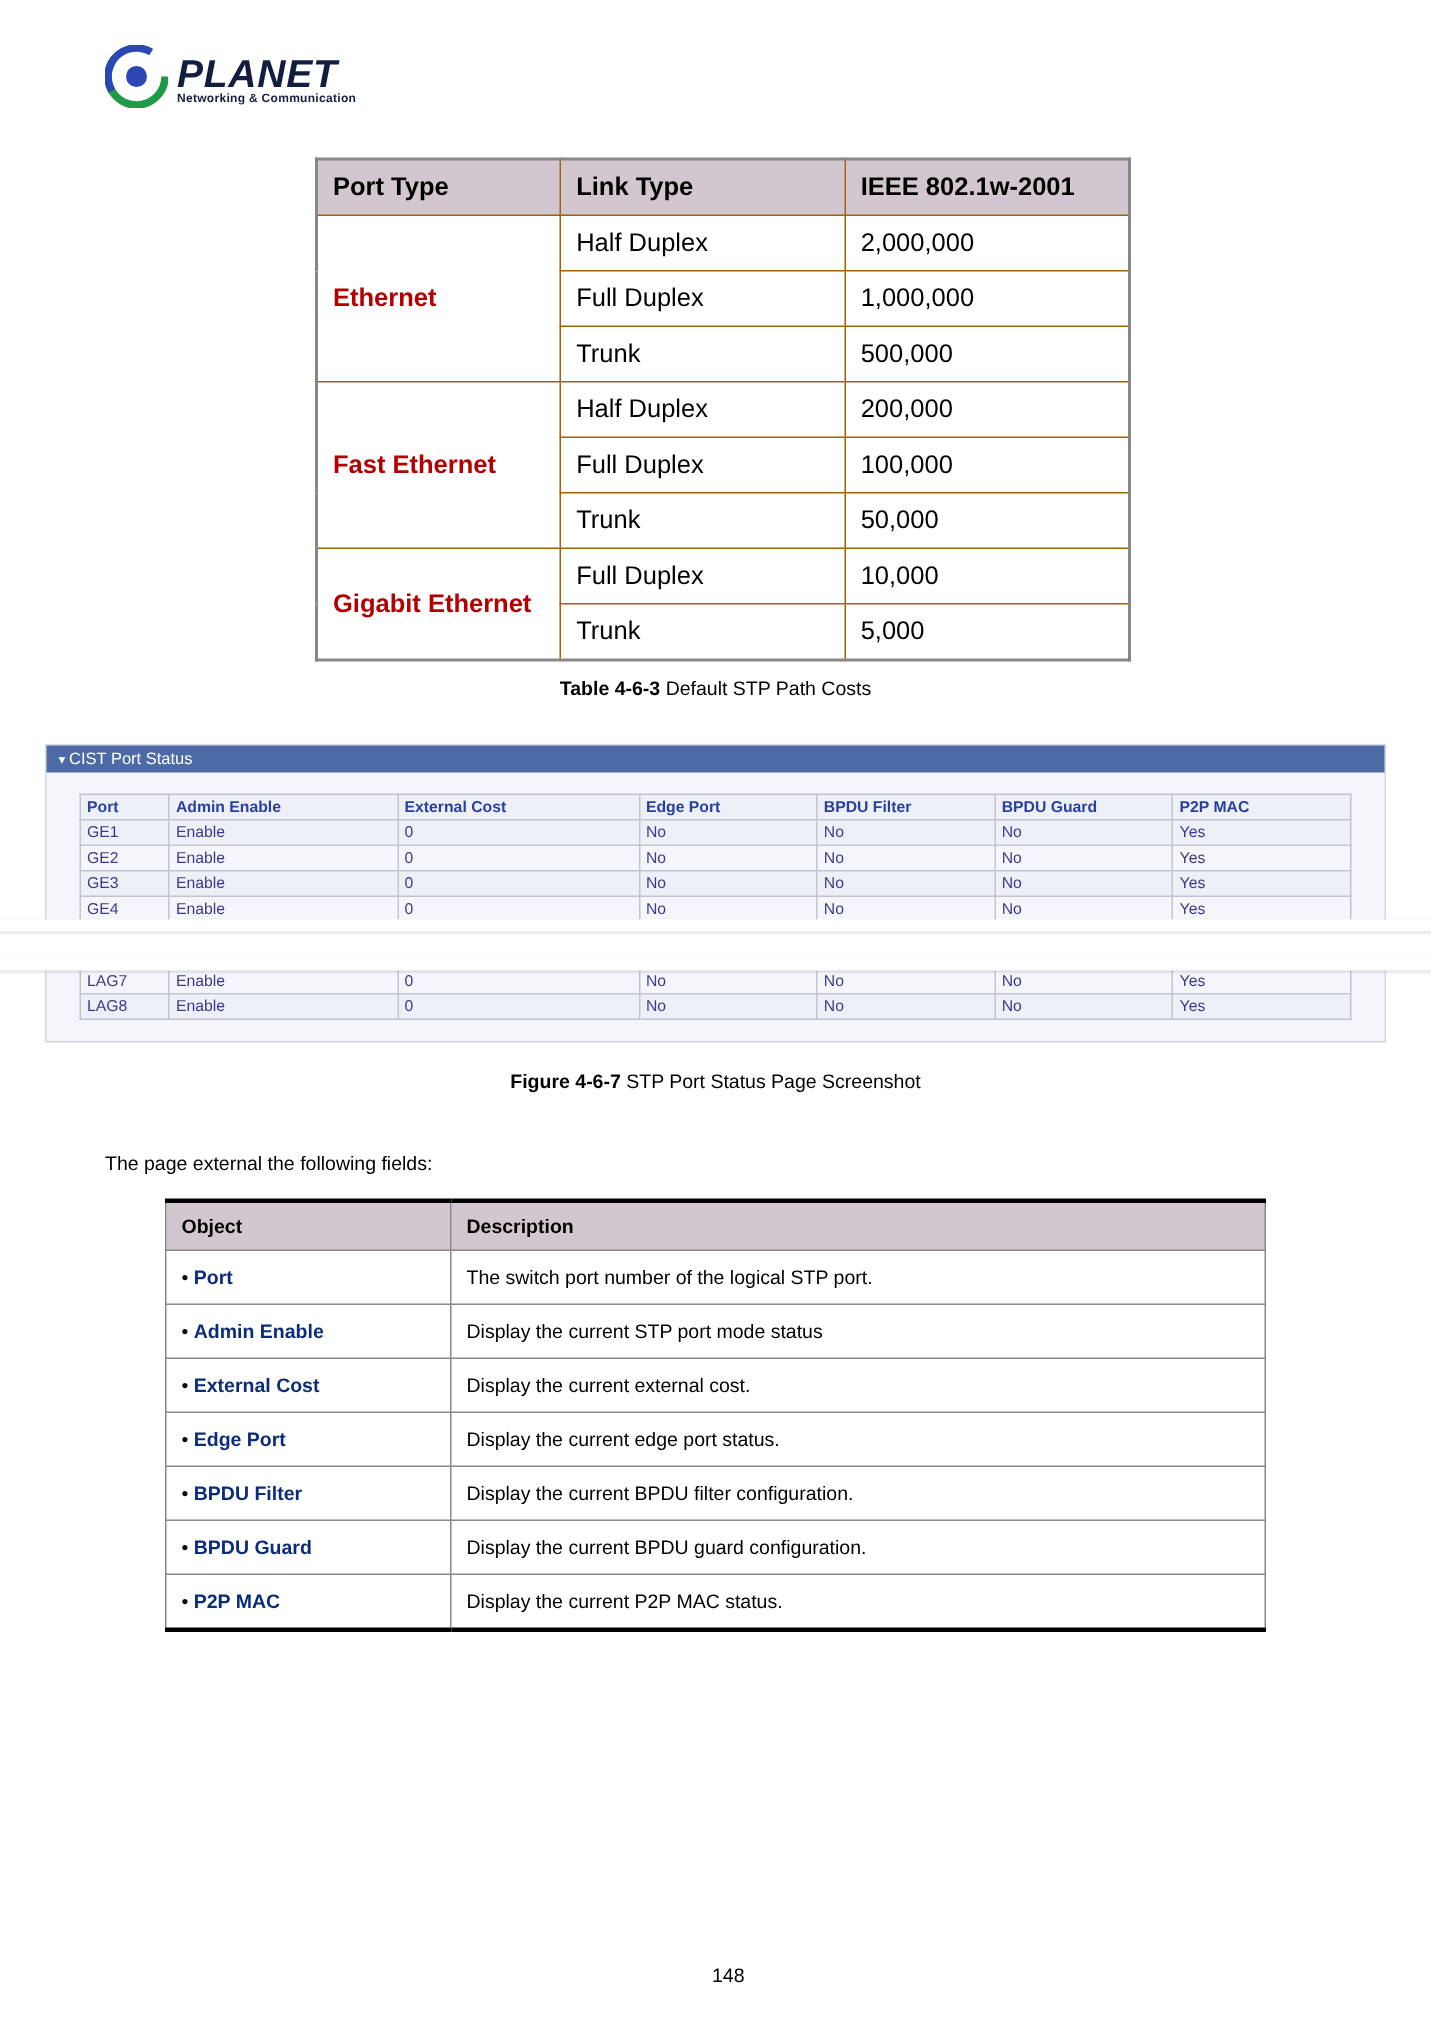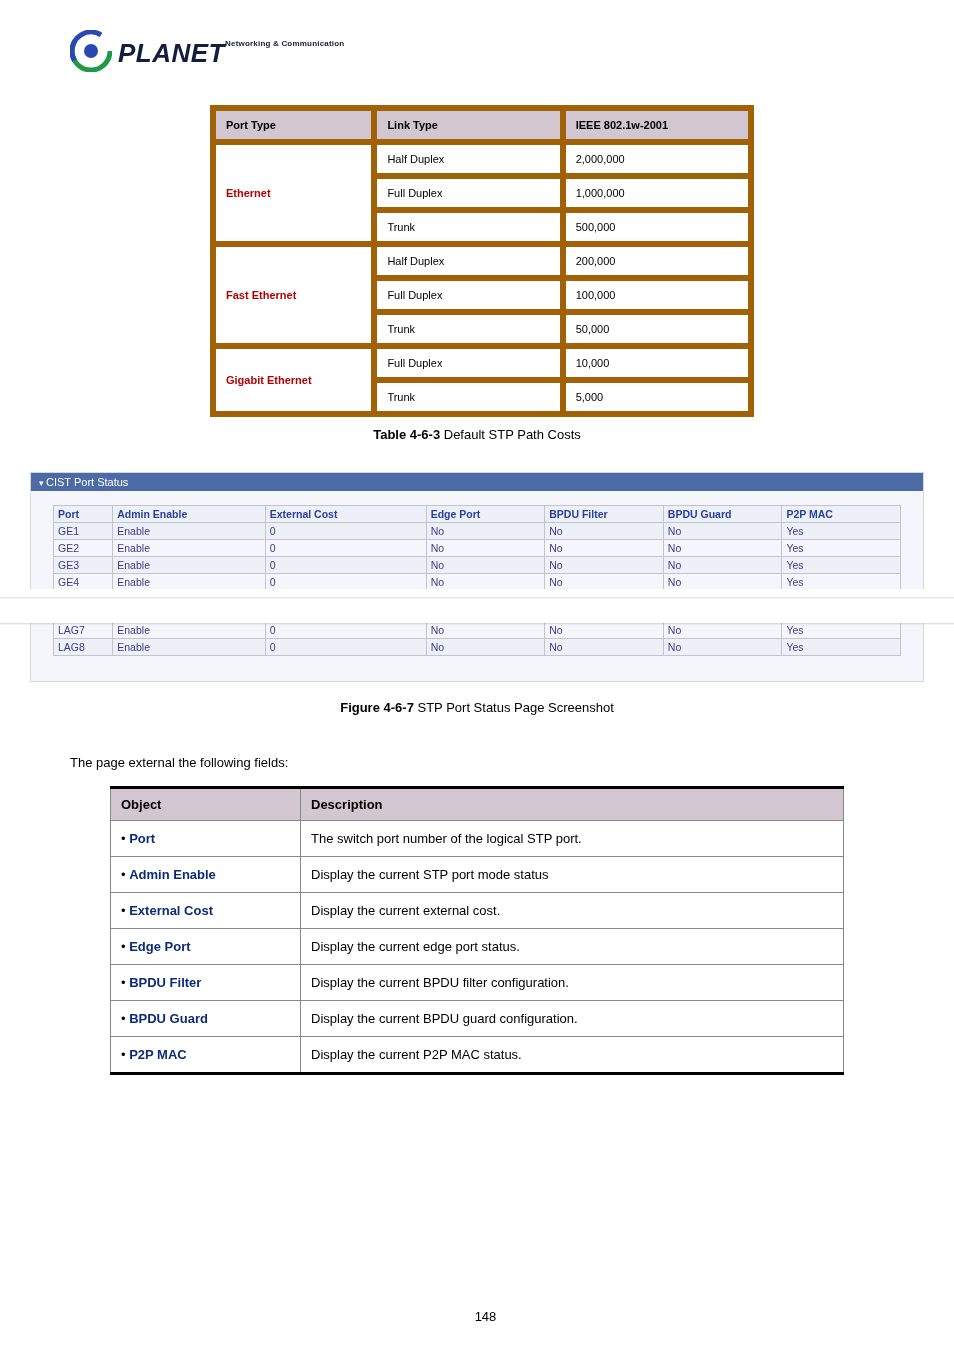--- a/index.html
+++ b/index.html
@@ -21,21 +21,21 @@
     display: flex;
     align-items: center;
     gap: 6px;
     margin-bottom: 30px;
   }
   .logo-swirl {
     display: inline-block;
   }
   .logo-text {
     display: flex;
-    flex-direction: row;
+    flex-direction: column;
     line-height: 1;
   }
   .logo-text .brand {
     font-size: 26px;
     font-weight: 900;
     font-style: italic;
     letter-spacing: 0.5px;
     color: #131d3d;
   }
   .logo-text .tagline {
@@ -48,24 +48,24 @@
   .path-cost-wrap {
     margin-left: 140px;
     margin-right: 130px;
   }
   table.path-cost {
     border-collapse: collapse;
     width: 100%;
     border: 2px solid #888;
   }
   table.path-cost th, table.path-cost td {
-    border: 6px solid #a16207;
+    border: 1px solid #a16207;
     padding: 8px 10px;
     text-align: left;
-    font-size: 11px;
+    font-size: 17px;
   }
   table.path-cost thead th {
     background: #d2c6d0;
     font-weight: bold;
   }
   table.path-cost tbody tr.section-row td.section-label {
     color: #b30000;
     font-weight: bold;
   }
   .caption {
@@ -73,21 +73,21 @@
     font-size: 13px;
     margin: 10px 0 30px 0;
   }
   .caption b { font-weight: bold; }
 
   
   .cist-wrap {
     border: 1px solid #d7d7e2;
     background: #f5f6fb;
     margin: 0 -40px;
-    padding: 0 0 25px 0;
+    padding: 0 0 14px 0;
     font-size: 11px;
     color: #555;
     position: relative;
   }
   .cist-title {
     background: #4c6aa5;
     color: #fff;
     font-size: 11px;
     padding: 3px 8px;
     margin-bottom: 14px;

